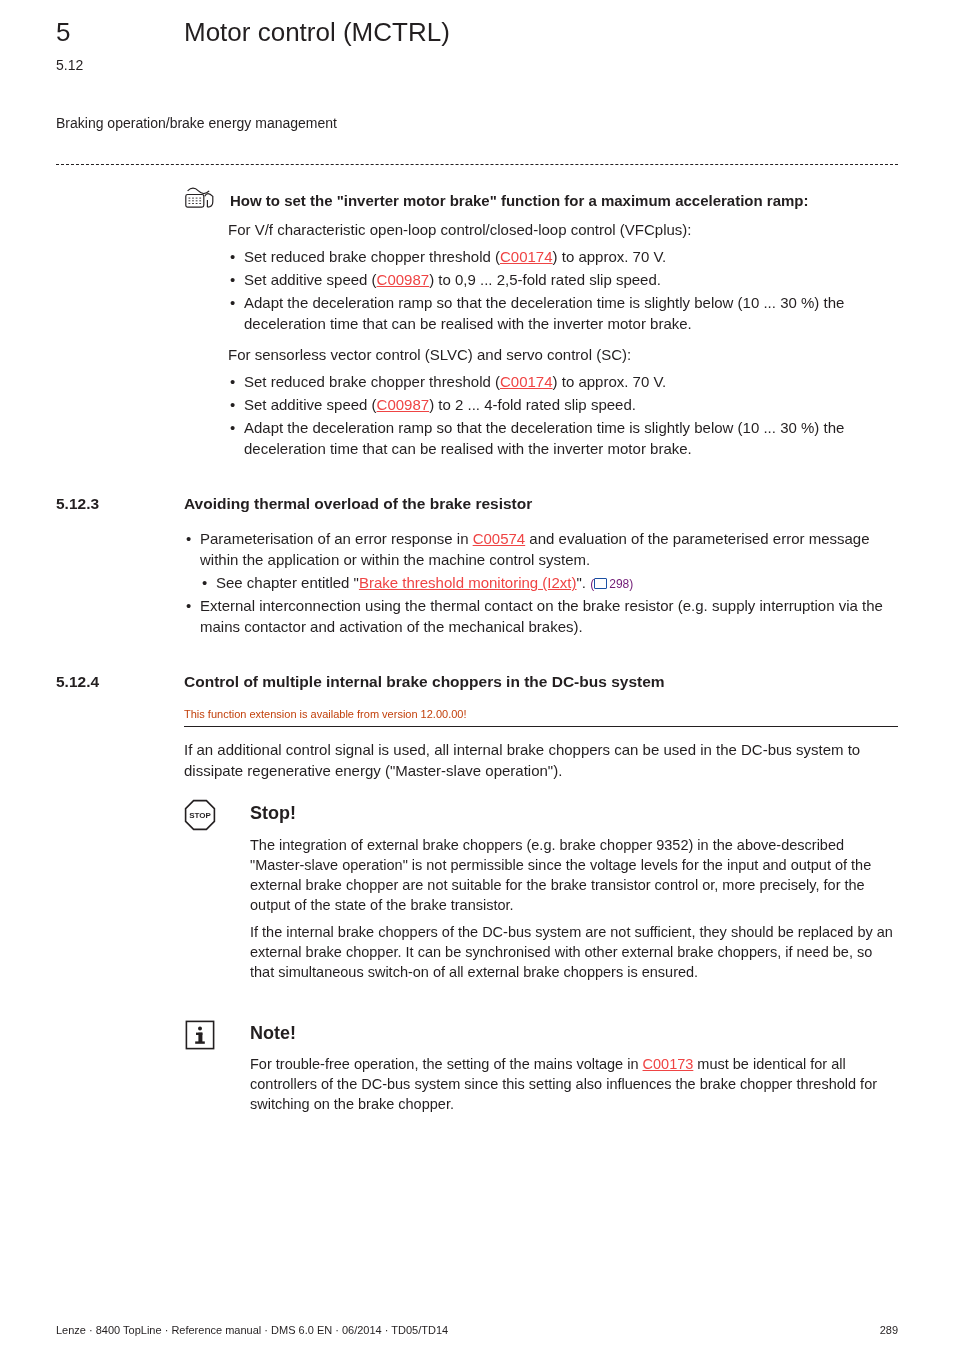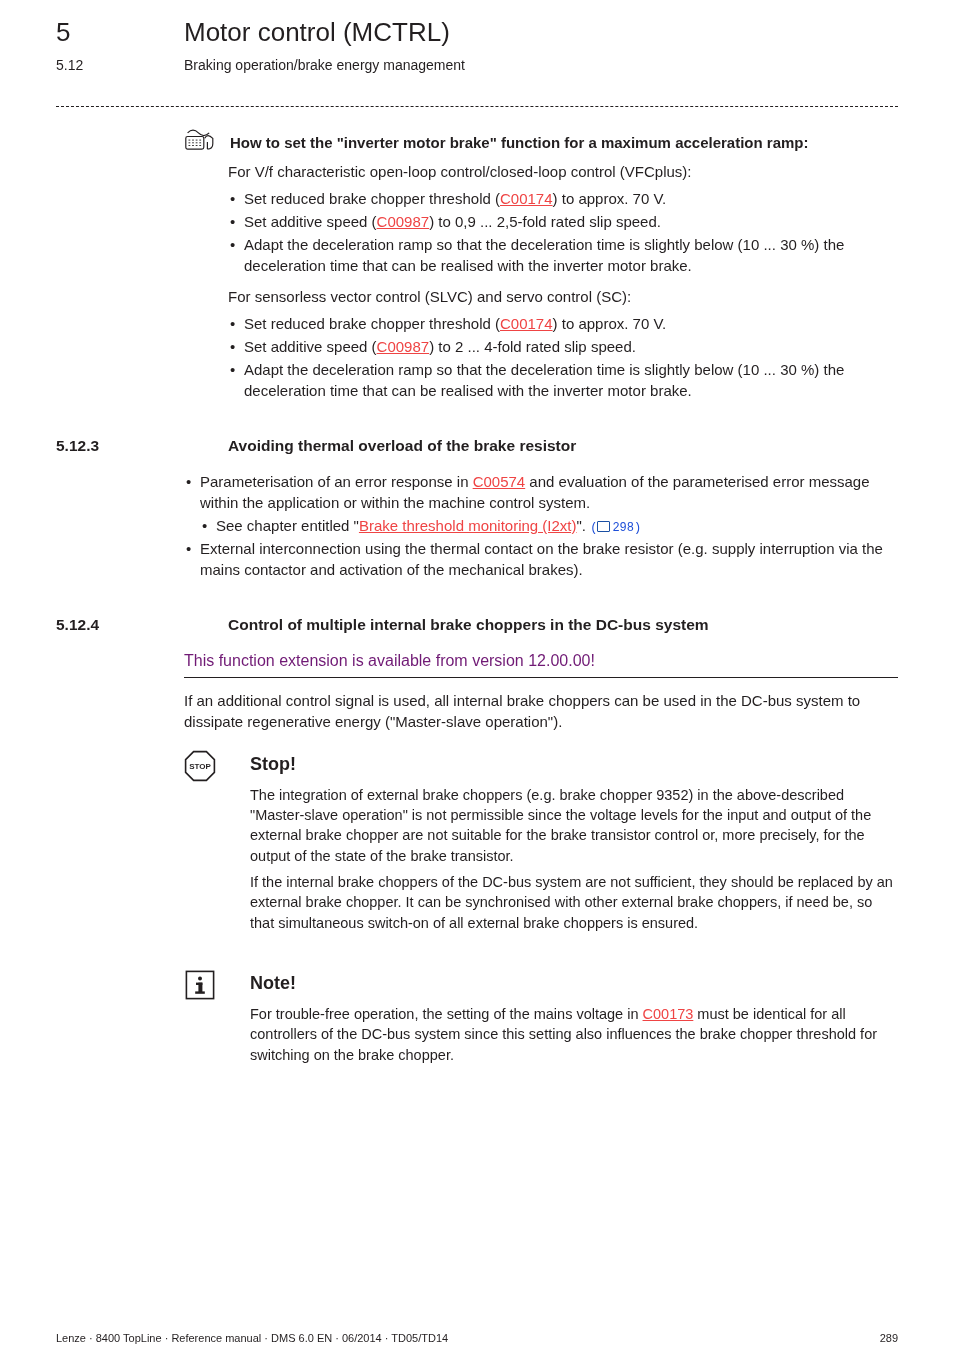--- a/index.html
+++ b/index.html
@@ -33,20 +33,21 @@
   }
   .hdr-title {
     font-size: 26px;
     font-weight: 400;
   }
   .sub-row {
     display: flex;
     align-items: baseline;
     gap: 38px;
     margin-top: 6px;
+    flex-direction: column;
   }
   .sub-num {
     font-size: 14px;
     width: 90px;
   }
   .sub-title {
     font-size: 14px;
   }
   .dash-rule {
     border: none;
@@ -115,49 +116,47 @@
     content: "•";
     position: absolute;
     left: 2px;
     top: 0;
   }
   a.link, span.link {
     color: #ef4444;
     text-decoration: underline;
   }
   .ref-inline {
-    color: #1d4ed8;
+    color: #701a75;
     font-size: 12px;
-    font-family: Liberation Mono, monospace;
   }
   .ref-inline .book {
     display: inline-block;
     width: 11px;
     height: 9px;
     border: 1px solid #1a4fa3;
     border-radius: 1px;
     vertical-align: -1px;
     margin-right: 2px;
   }
   
   .sec-heading {
     display: flex;
     align-items: baseline;
     font-weight: 700;
     font-size: 15.5px;
     margin: 34px 0 14px 0;
-    gap: 44px;
   }
   .sec-heading .sec-num {
     width: 128px;
     display: inline-block;
   }
   .blue-note {
-    color: #701a75;
-    font-size: 16px;
+    color: #c2410c;
+    font-size: 11px;
     margin: 4px 0 0 0;
   }
   
   .callout {
     display: flex;
     align-items: flex-start;
     gap: 14px;
     margin: 16px 0 0 0;
   }
   .callout-icon {
@@ -174,21 +173,21 @@
     font-size: 18px;
     margin: 4px 0 8px 0;
   }
   .callout-text {
     font-size: 14.5px;
     margin: 6px 0;
   }
   
   .footer {
     position: absolute;
-    bottom: 4px;
+    bottom: 12px;
     left: 56px;
     right: 56px;
     display: flex;
     justify-content: space-between;
     font-size: 11px;
     color: #231f20;
   }
   
   svg { display: block; }
 </style>

